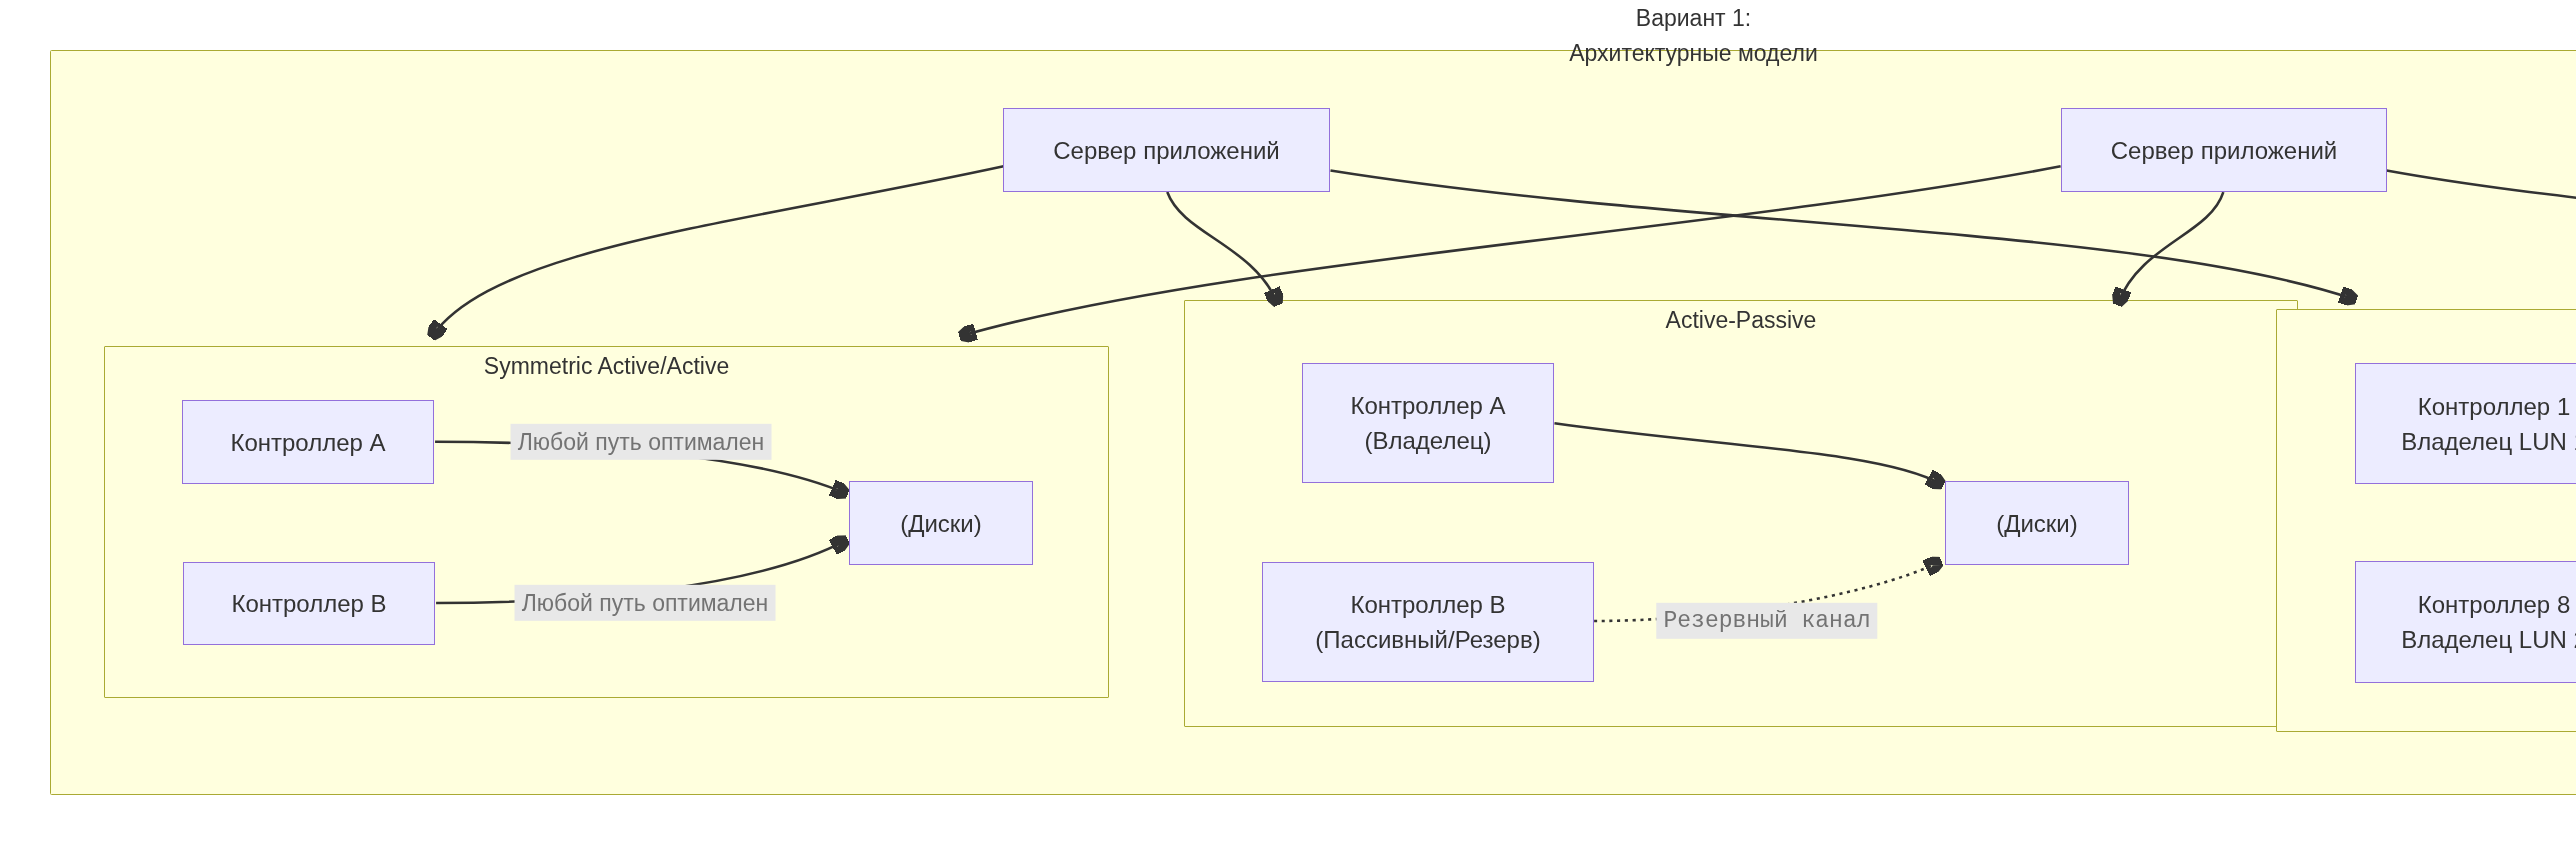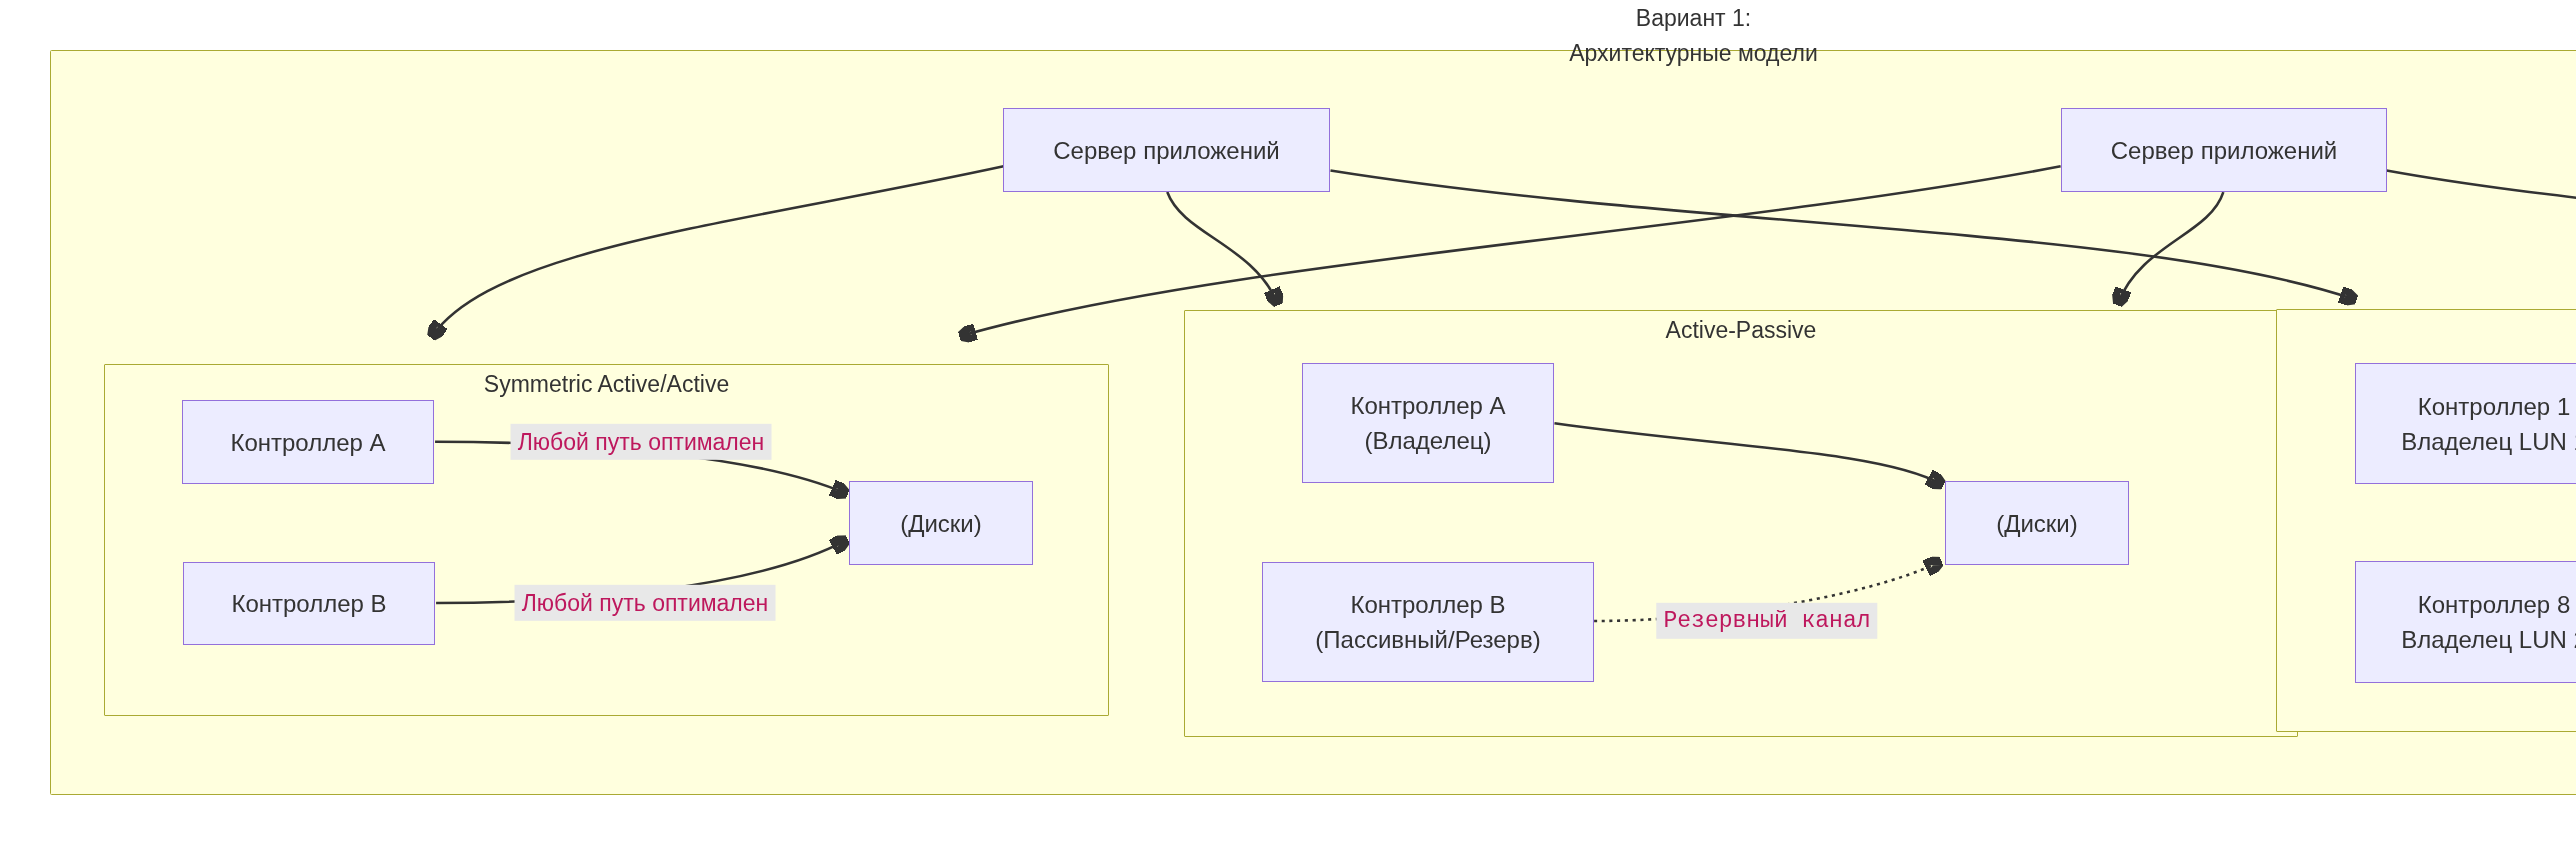--- a/index.html
+++ b/index.html
@@ -46,22 +46,22 @@
   }
   .cluster-title {
     position: absolute;
     left: 0; right: 0;
     top: 1.5px;
     text-align: center;
     font-size: 23px;
     line-height: 35px;
     color: #333333;
   }
-  #cluster-saa  { left: 104px;  top: 364px; width: 1005px; height: 352px; }
-  #cluster-ap   { left: 1184px; top: 310px; width: 1114px; height: 427px; }
+  #cluster-saa  { left: 104px;  top: 346px; width: 1005px; height: 352px; }
+  #cluster-ap   { left: 1184px; top: 300px; width: 1114px; height: 427px; }
   #cluster-alua { left: 2276px; top: 309px; width: 1008px; height: 423px; }
   .edges-layer {
     position: absolute;
     left: 0; top: 0;
     width: 3387px; height: 846px;
     z-index: 2;
     pointer-events: none;
   }
   .edges-layer path {
     fill: none;
@@ -85,21 +85,21 @@
     font-size: 24px;
     line-height: 35px;
     color: #333333;
     z-index: 3;
     white-space: nowrap;
   }
   .edge-label {
     position: absolute;
     transform: translate(-50%, -50%);
     background: #e8e8e8;
-    color: #be185d;
+    color: #737373;
     font-size: 23px;
     line-height: 25px;
     padding: 5.7px 7.2px;
     white-space: nowrap;
     z-index: 4;
     text-align: center;
   }
 </style>
 </head>
 <body>

